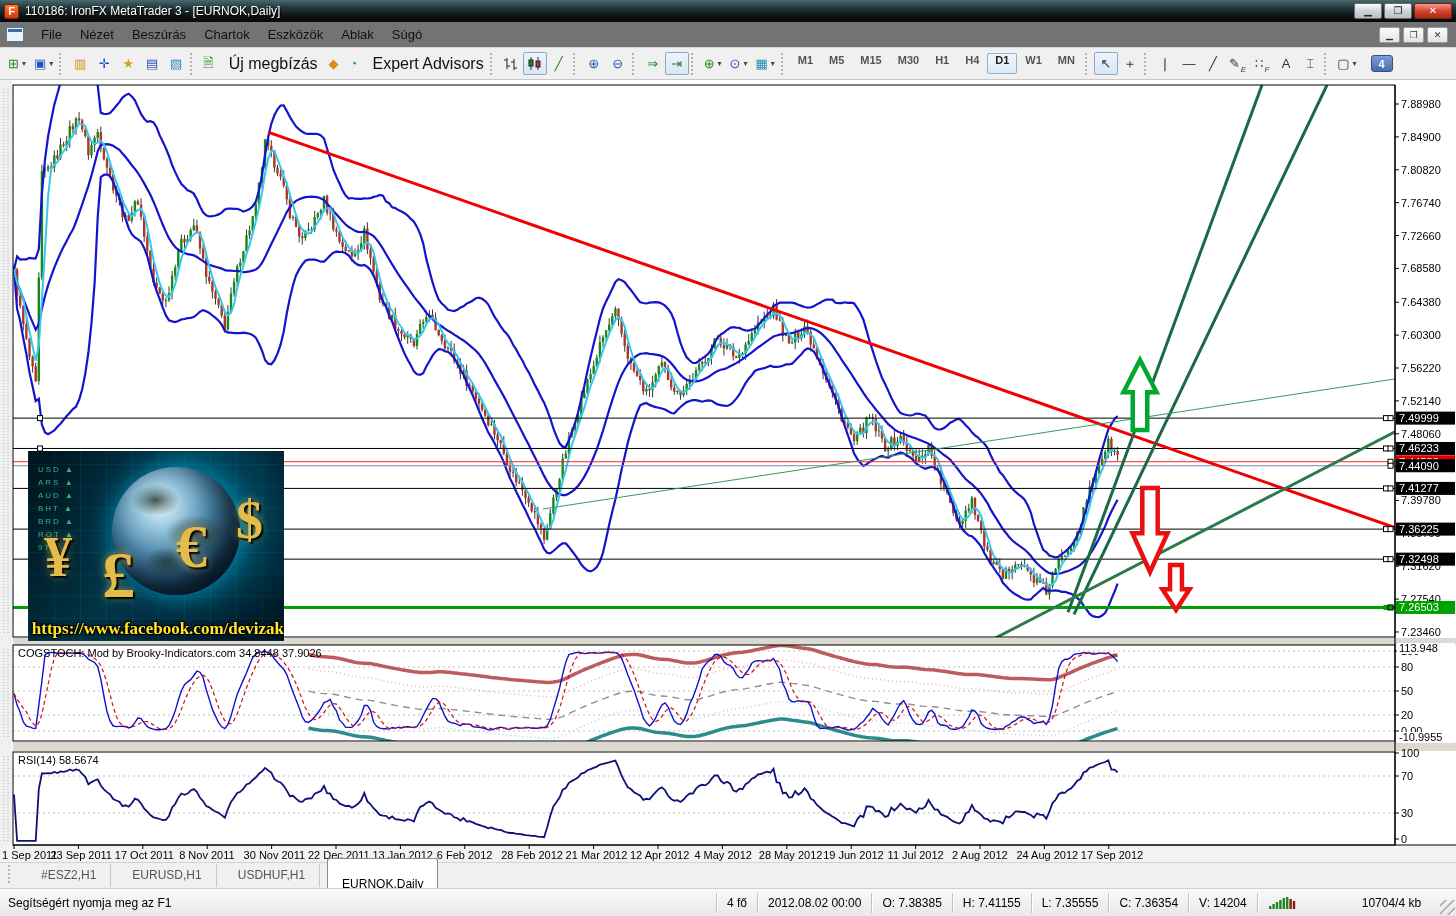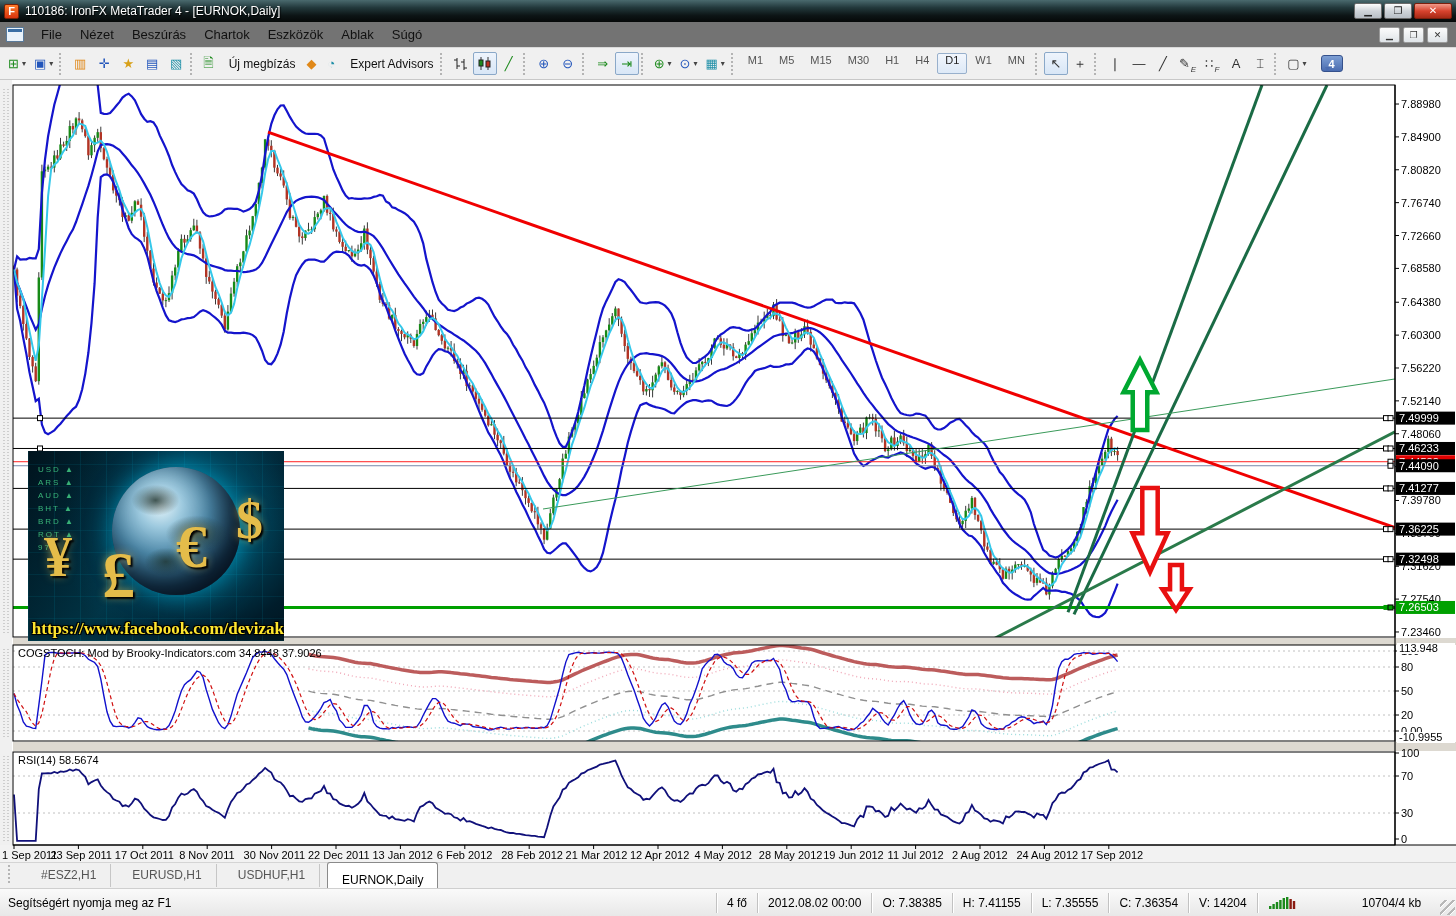--- a/index.html
+++ b/index.html
@@ -33,22 +33,22 @@
     background:linear-gradient(180deg,#fcfcfc,#dfe4e8); font-size:9px; line-height:14px; text-align:center; color:#333; }
 
   
   #toolbar { position:absolute; left:0; top:48px; width:1456px; height:32px; background:#f0f0f0;
     border-bottom:1px solid #c8c8c8; display:flex; align-items:center; padding:0 4px; }
   .tbgrip { width:5px; height:22px; border-left:2px dotted #b4b4b4; margin:0 4px 0 2px; }
   .btn { display:inline-flex; align-items:center; justify-content:center; gap:3px; height:23px; min-width:24px;
     padding:0 3px; border:1px solid transparent; border-radius:2px; font-size:13px; color:#333; }
   .btn.active { border:1px solid #8aa8c8; background:linear-gradient(180deg,#eef4fc,#d8e6f6); }
   .btn .caret { font-size:8px; color:#444; }
-  .btn-label { font-size:12px; color:#111;padding-left:12px; }
-  .tf-btn { font-size:11px; font-weight:normal; color:#555; height:21px; padding:0 7px; border:1px solid transparent; border-radius:2px; }
+  .btn-label { font-size:16px; color:#111;padding-left:12px; }
+  .tf-btn { font-size:11px; font-weight:bold; color:#555; height:21px; padding:0 7px; border:1px solid transparent; border-radius:2px; }
   .tf-btn.active { border:1px solid #98b0cc; background:linear-gradient(180deg,#f2f6fc,#dde9f7); color:#222; }
   .glyph-green { color:#1c8a1c; } .glyph-blue { color:#2255bb; } .glyph-gold { color:#d8a018; }
   .glyph-orange { color:#e08818; } .glyph-teal { color:#2090a8; }
   .subletter { font-size:8px; font-style:italic; margin-left:-2px; align-self:flex-end; color:#333; }
   #chat-btn { margin-left:10px; width:22px; height:17px; background:linear-gradient(180deg,#7d9fd4,#4a6cb0);
     border:1px solid #35518c; border-radius:3px; color:#fff; font-size:11px; font-weight:bold;
     display:flex; align-items:center; justify-content:center; position:relative; }
   #chat-btn:after { content:""; position:absolute; left:3px; bottom:-4px; border:4px solid transparent; border-top-color:#4a6cb0; border-left-width:2px; }
 
   
@@ -77,40 +77,40 @@
   #fbimage .url { position:absolute; left:0; bottom:2px; width:100%; text-align:right; z-index:4;
     font-family:"Liberation Serif", serif; font-size:17px; font-weight:bold; color:#ffe62e;
     text-shadow:-1px -1px 0 #000, 1px 1px 0 #000, 1px -1px 0 #000, -1px 1px 0 #000, 0 0 5px #000; }
 
   
   #tabsbar { position:absolute; left:0; top:862px; width:1456px; height:26px; background:#f0f0f0;
     border-top:1px solid #d4d4d4; display:flex; align-items:center; padding:0 0 0 6px;gap:7px; }
   .tabgrip { width:6px; height:18px; border-left:2px dotted #b4b4b4; margin:0 6px 3px 2px; }
   .tab { font-size:12px; color:#555; padding:4px 14px 5px; border-right:1px solid #c6c6c6; }
   .tab.active { background:#fff; color:#000; border:1px solid #8a8a8a; border-bottom:none;
-    border-radius:3px 3px 0 0; position:relative; top:1px; padding-top:10px; }
+    border-radius:3px 3px 0 0; position:relative; top:1px; padding-top:18px; }
 
   
   #statusbar { position:absolute; left:0; top:888px; width:1456px; height:28px;
     background:linear-gradient(180deg,#fafafa,#e8e8e8); border-top:1px solid #cfcfcf;
     display:flex; align-items:center; font-size:12px; color:#000; }
   .scell { height:20px; display:flex; align-items:center; padding:0 10px;
     border-left:1px solid #c2c2c2; box-shadow:inset 1px 0 0 #fff; white-space:nowrap; }
   #status-help { flex:0 0 auto; width:716px; padding-left:8px; }
   #grip { position:absolute; right:1px; bottom:1px; width:15px; height:15px;
     background:repeating-linear-gradient(135deg, transparent 0 3px, #b8b8b8 3px 5px, #fff 5px 6px); }
 </style>
 </head>
 <body>
 
 <div id="app">
 
   <div id="titlebar">
     <div id="app-logo">F</div>
-    <span id="title-text">110186: IronFX MetaTrader 4 - [EURNOK,Daily]</span>
+    <span id="title-text">110186: IronFX MetaTrader 3 - [EURNOK,Daily]</span>
     <div id="win-controls">
       <div class="wbtn">▁</div>
       <div class="wbtn">❐</div>
       <div class="wbtn close">✕</div>
     </div>
   </div>
 
   <div id="menubar">
     <div id="mdi-icon"></div>
     <div id="menu-items" style="display:flex;">

